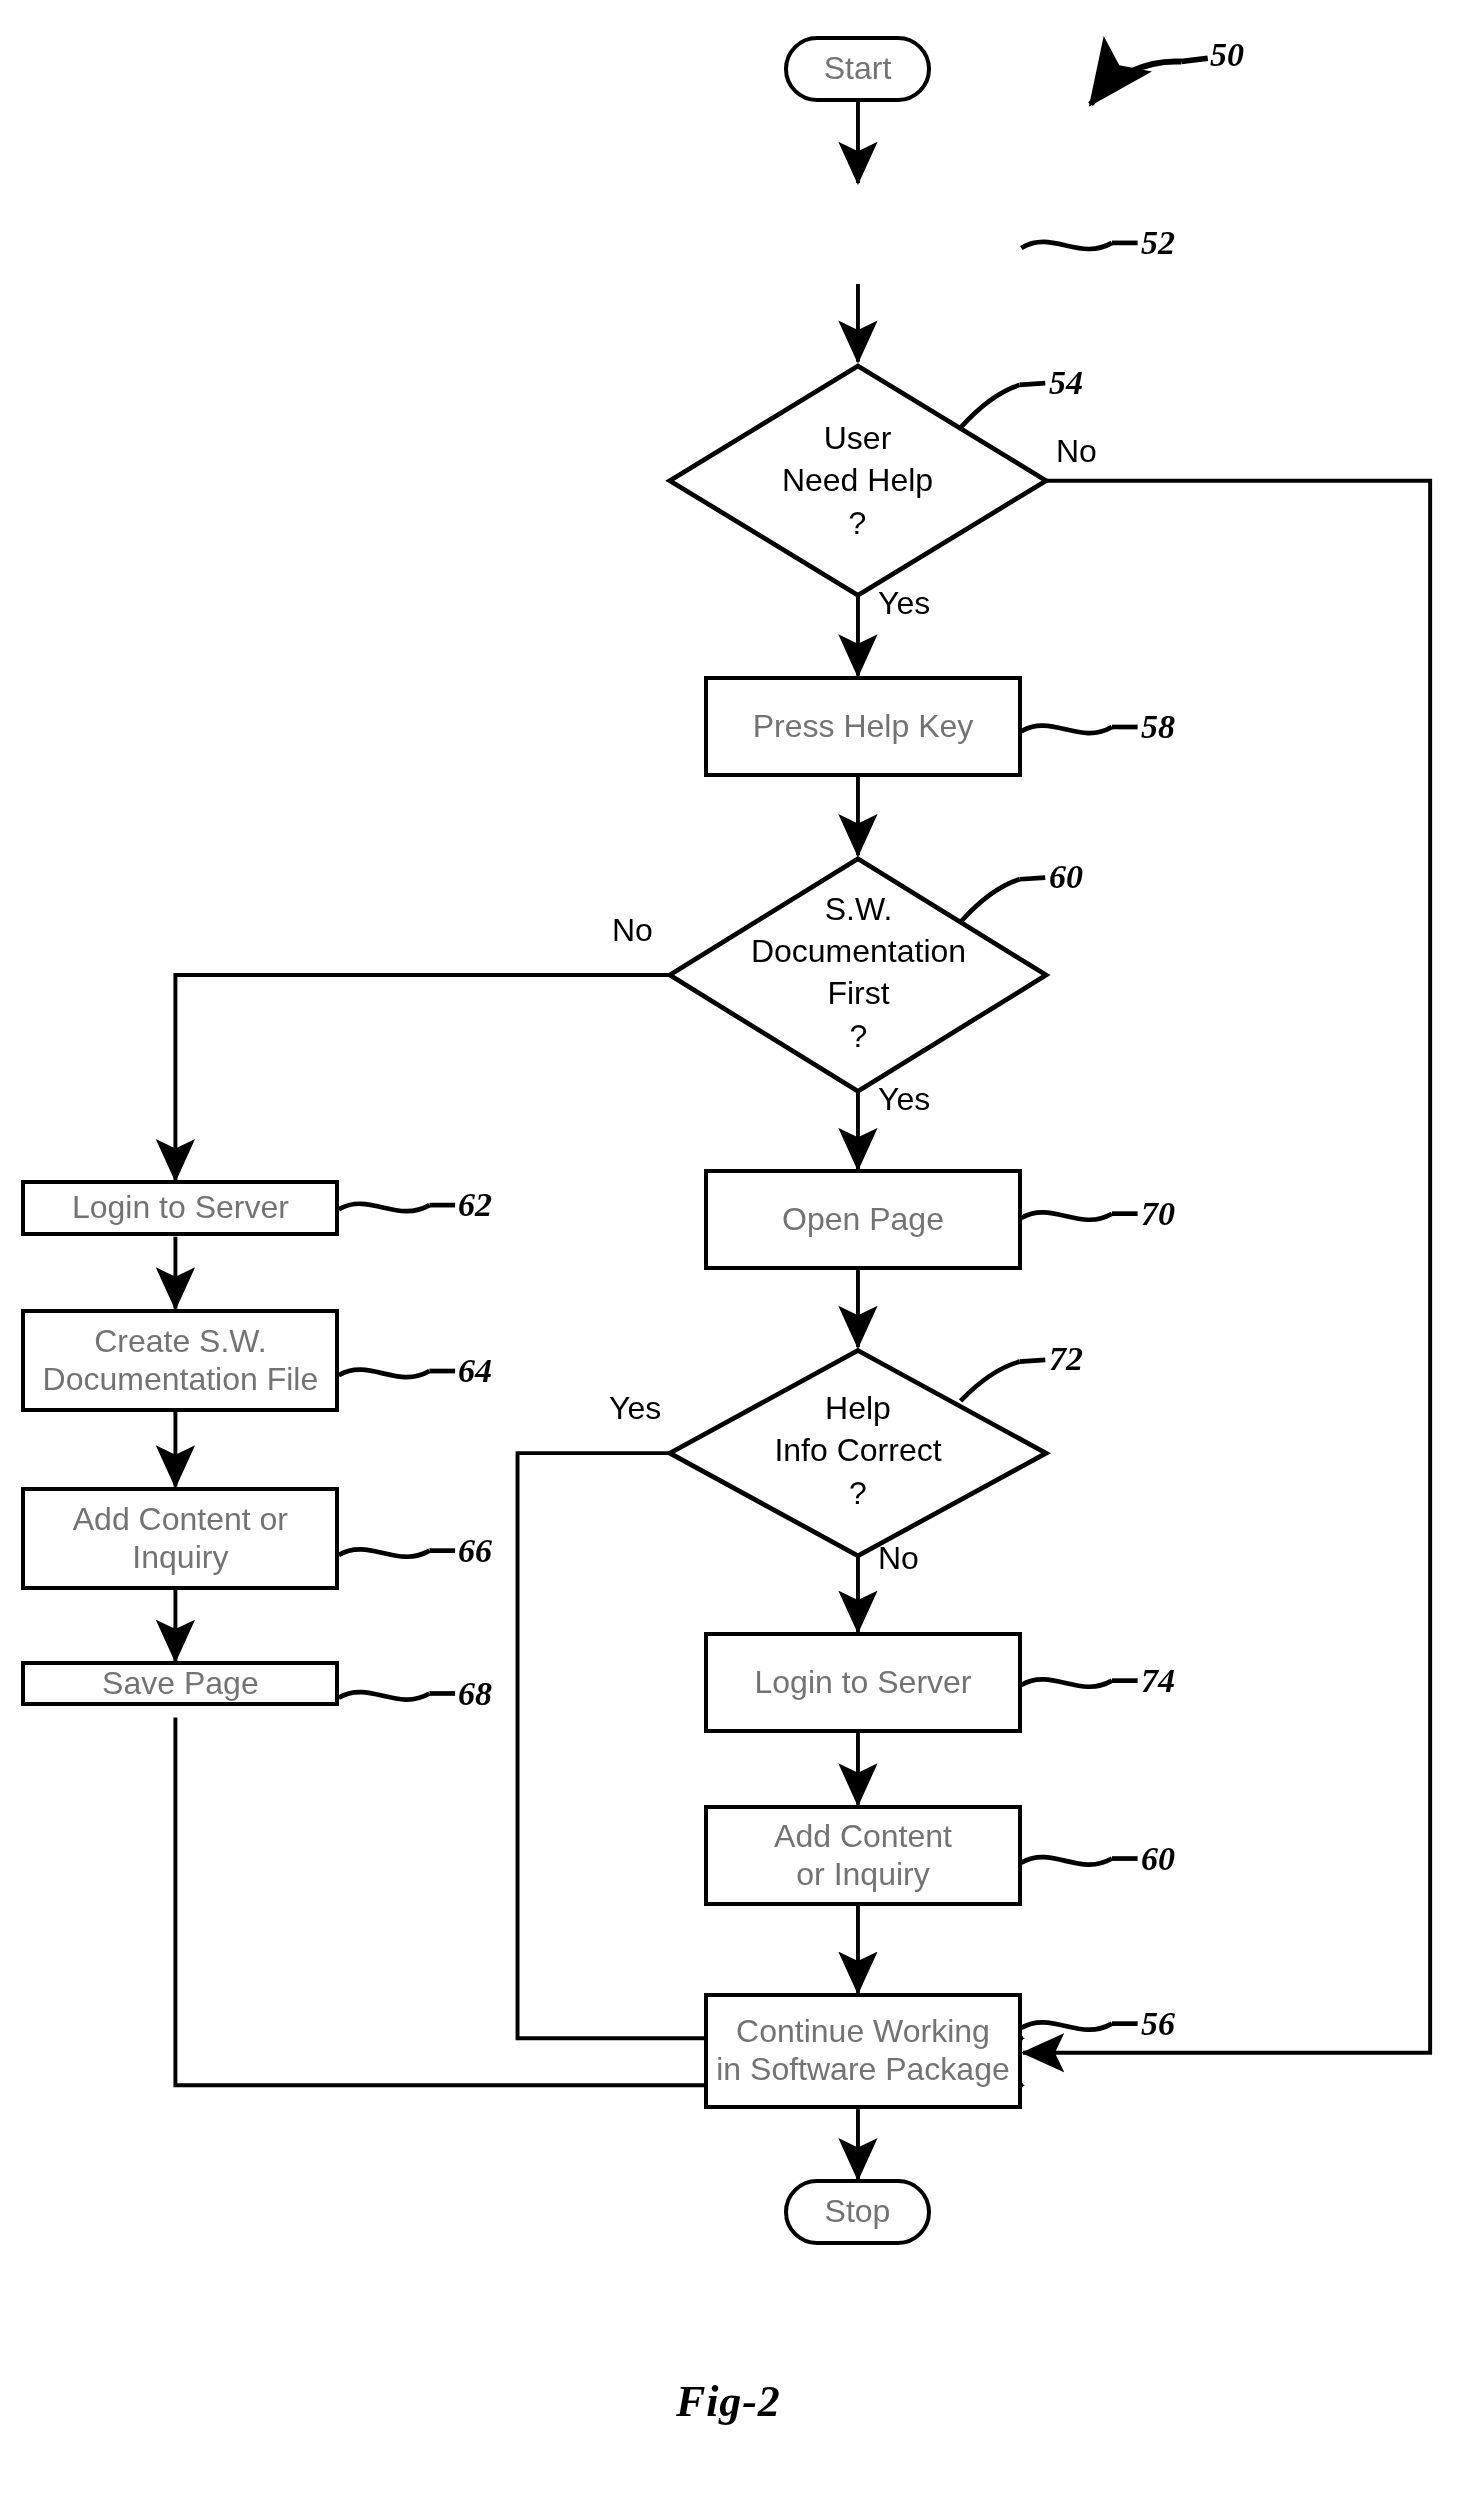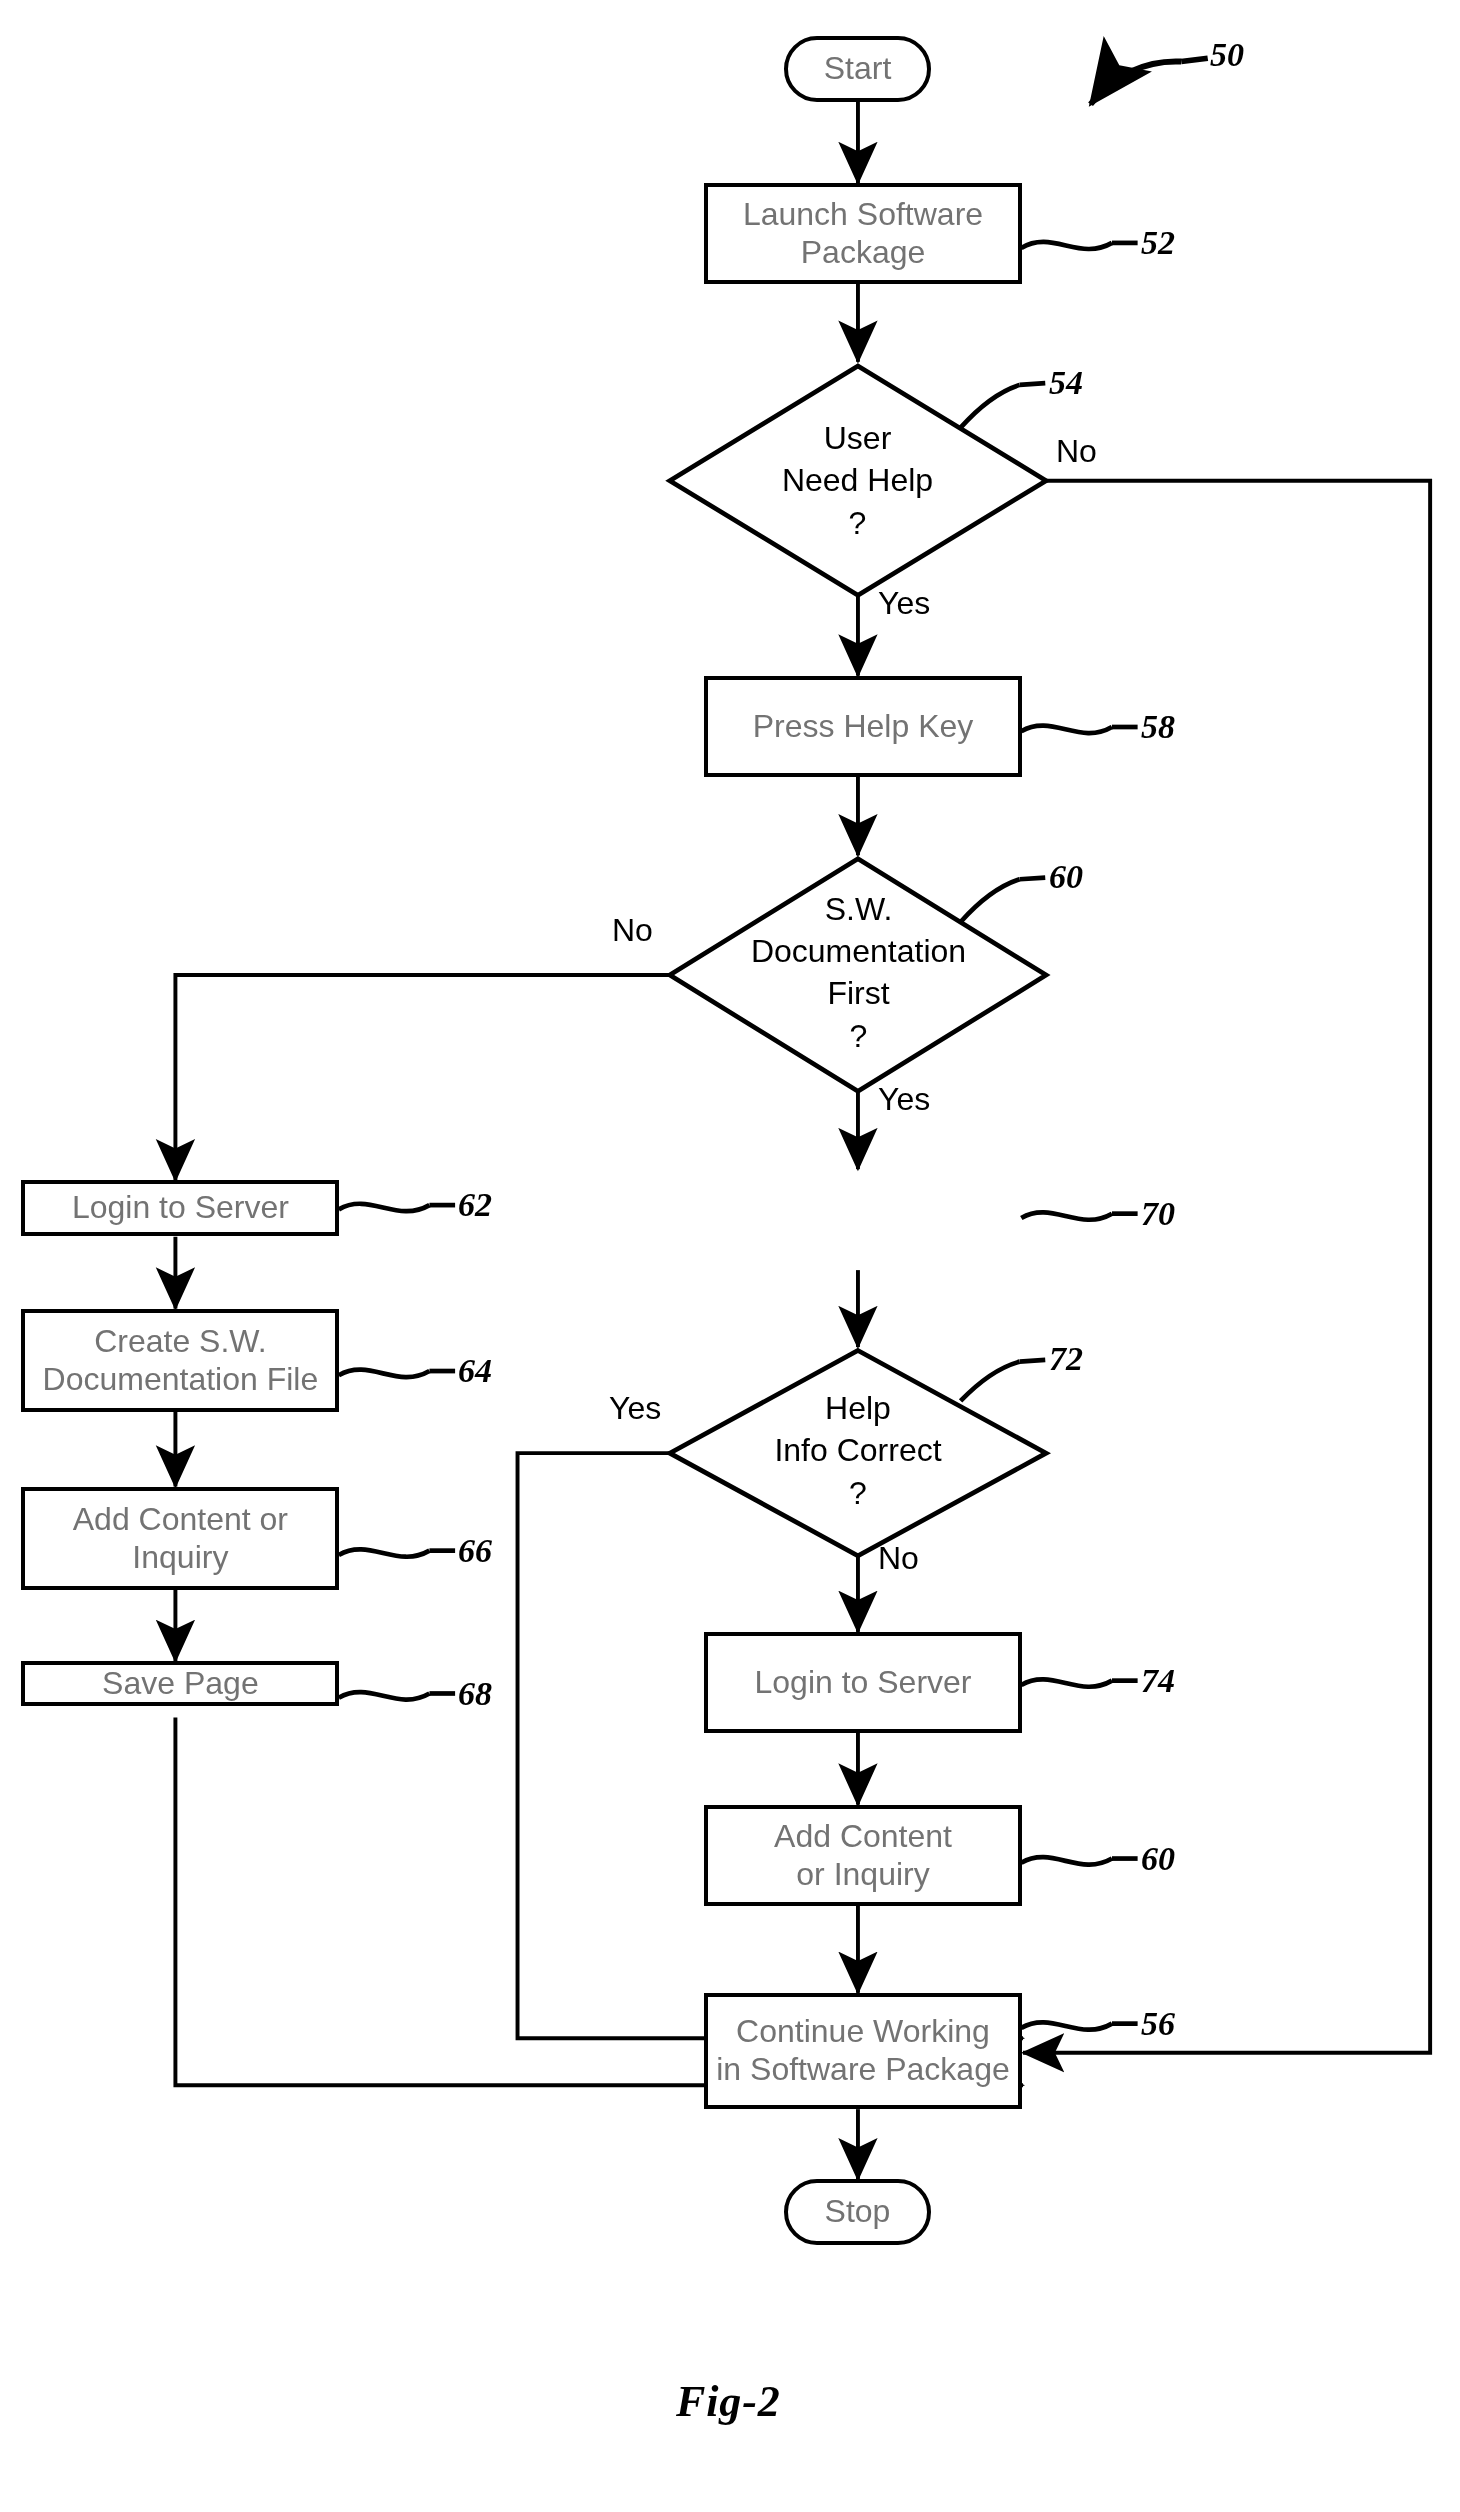--- a/index.html
+++ b/index.html
@@ -169,24 +169,20 @@
       <line x1="1192" y1="1028" x2="1222" y2="1026" stroke-width="5.5"></line>
       <line x1="1192" y1="1592" x2="1222" y2="1590" stroke-width="5.5"></line>
       <line x1="1381" y1="72" x2="1412" y2="68" stroke-width="6.5"></line>
     </g>
   </svg>
 
   <div class="node term" style="left:784px; top:36px; width:147px; height:66px;">
     <span>Start</span>
   </div>
 
-  <div class="node proc" style="left:704px; top:183px; width:318px; height:101px; flex-direction:column;">
-    <span>Launch Software</span>
-    <span>Package</span>
-  </div>
 
   <div class="diamond-label" style="left:755px; top:409px; width:205px; height:145px;">
     <span>User</span>
     <span>Need Help</span>
     <span class="q">?</span>
   </div>
 
   <div class="node proc" style="left:704px; top:676px; width:318px; height:101px;">
     <span>Press Help Key</span>
   </div>
@@ -209,20 +205,23 @@
 
   <div class="node proc" style="left:21.4px; top:1487px; width:318px; height:103px; flex-direction:column;">
     <span>Add Content or</span>
     <span>Inquiry</span>
   </div>
 
   <div class="node proc" style="left:21.4px; top:1661px; width:318px; height:45px;">
     <span>Save Page</span>
   </div>
 
+  <div class="node proc" style="left:704px; top:1169px; width:318px; height:101px;">
+    <span>Open Page</span>
+  </div>
 
   <div class="diamond-label" style="left:747px; top:1379px; width:222px; height:145px;">
     <span>Help</span>
     <span>Info Correct</span>
     <span class="q">?</span>
   </div>
 
   <div class="node proc" style="left:704px; top:1632px; width:318px; height:101px;">
     <span>Login to Server</span>
   </div>

